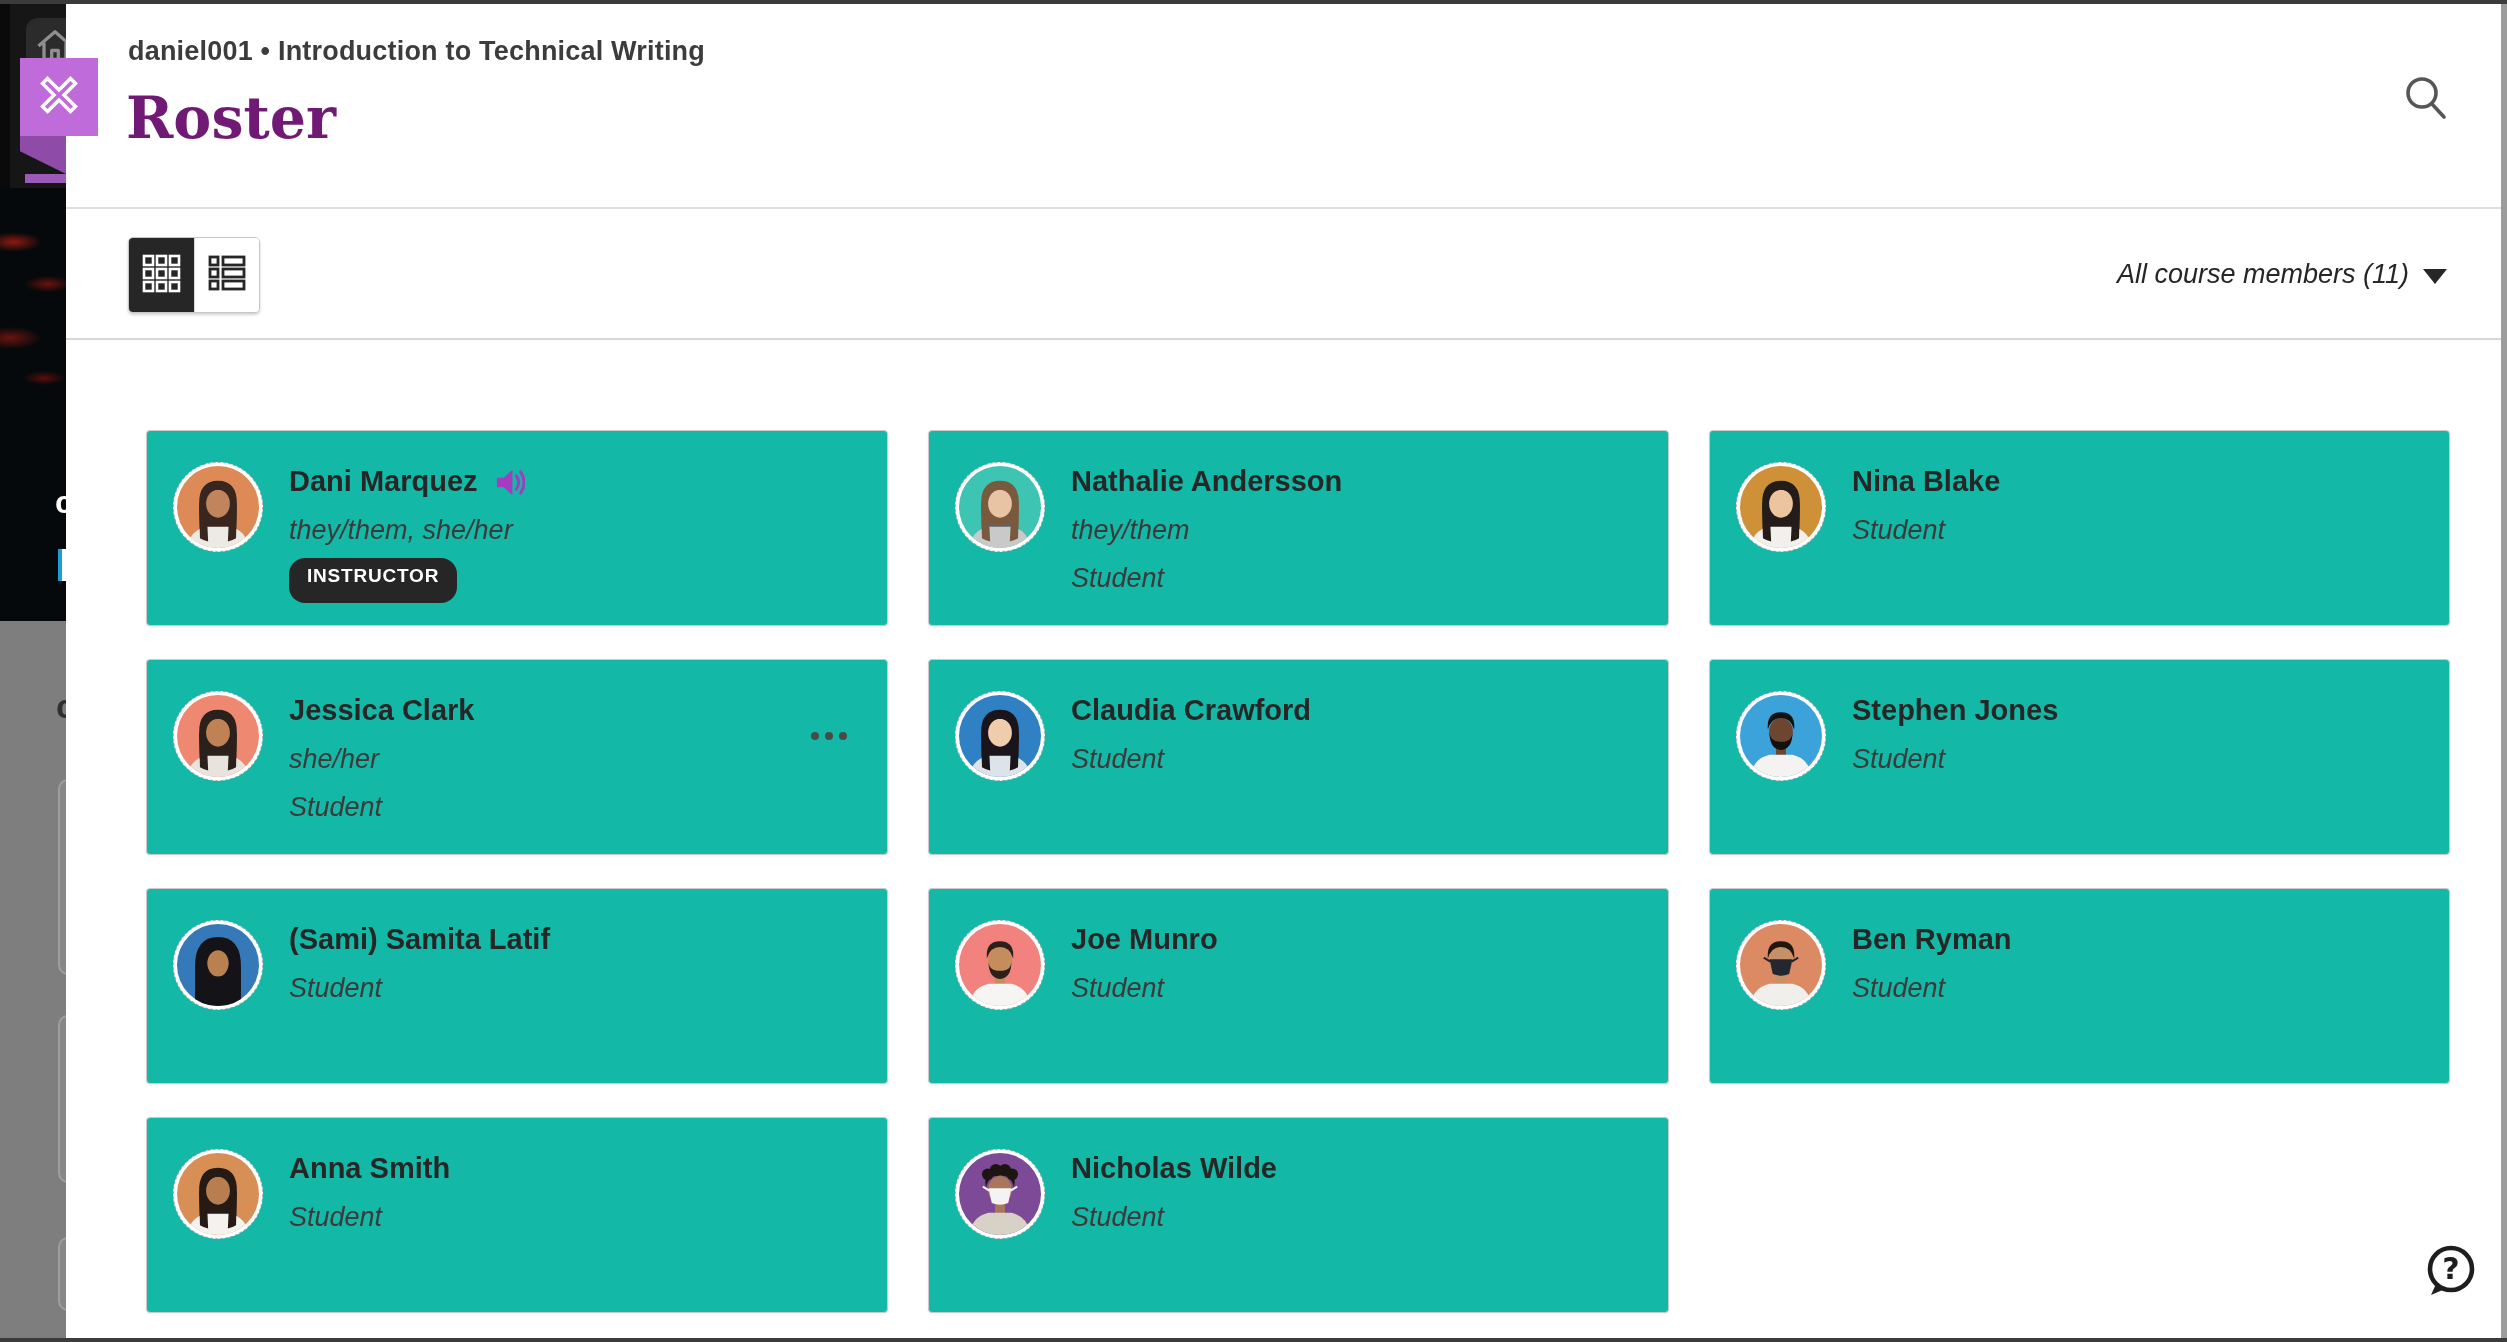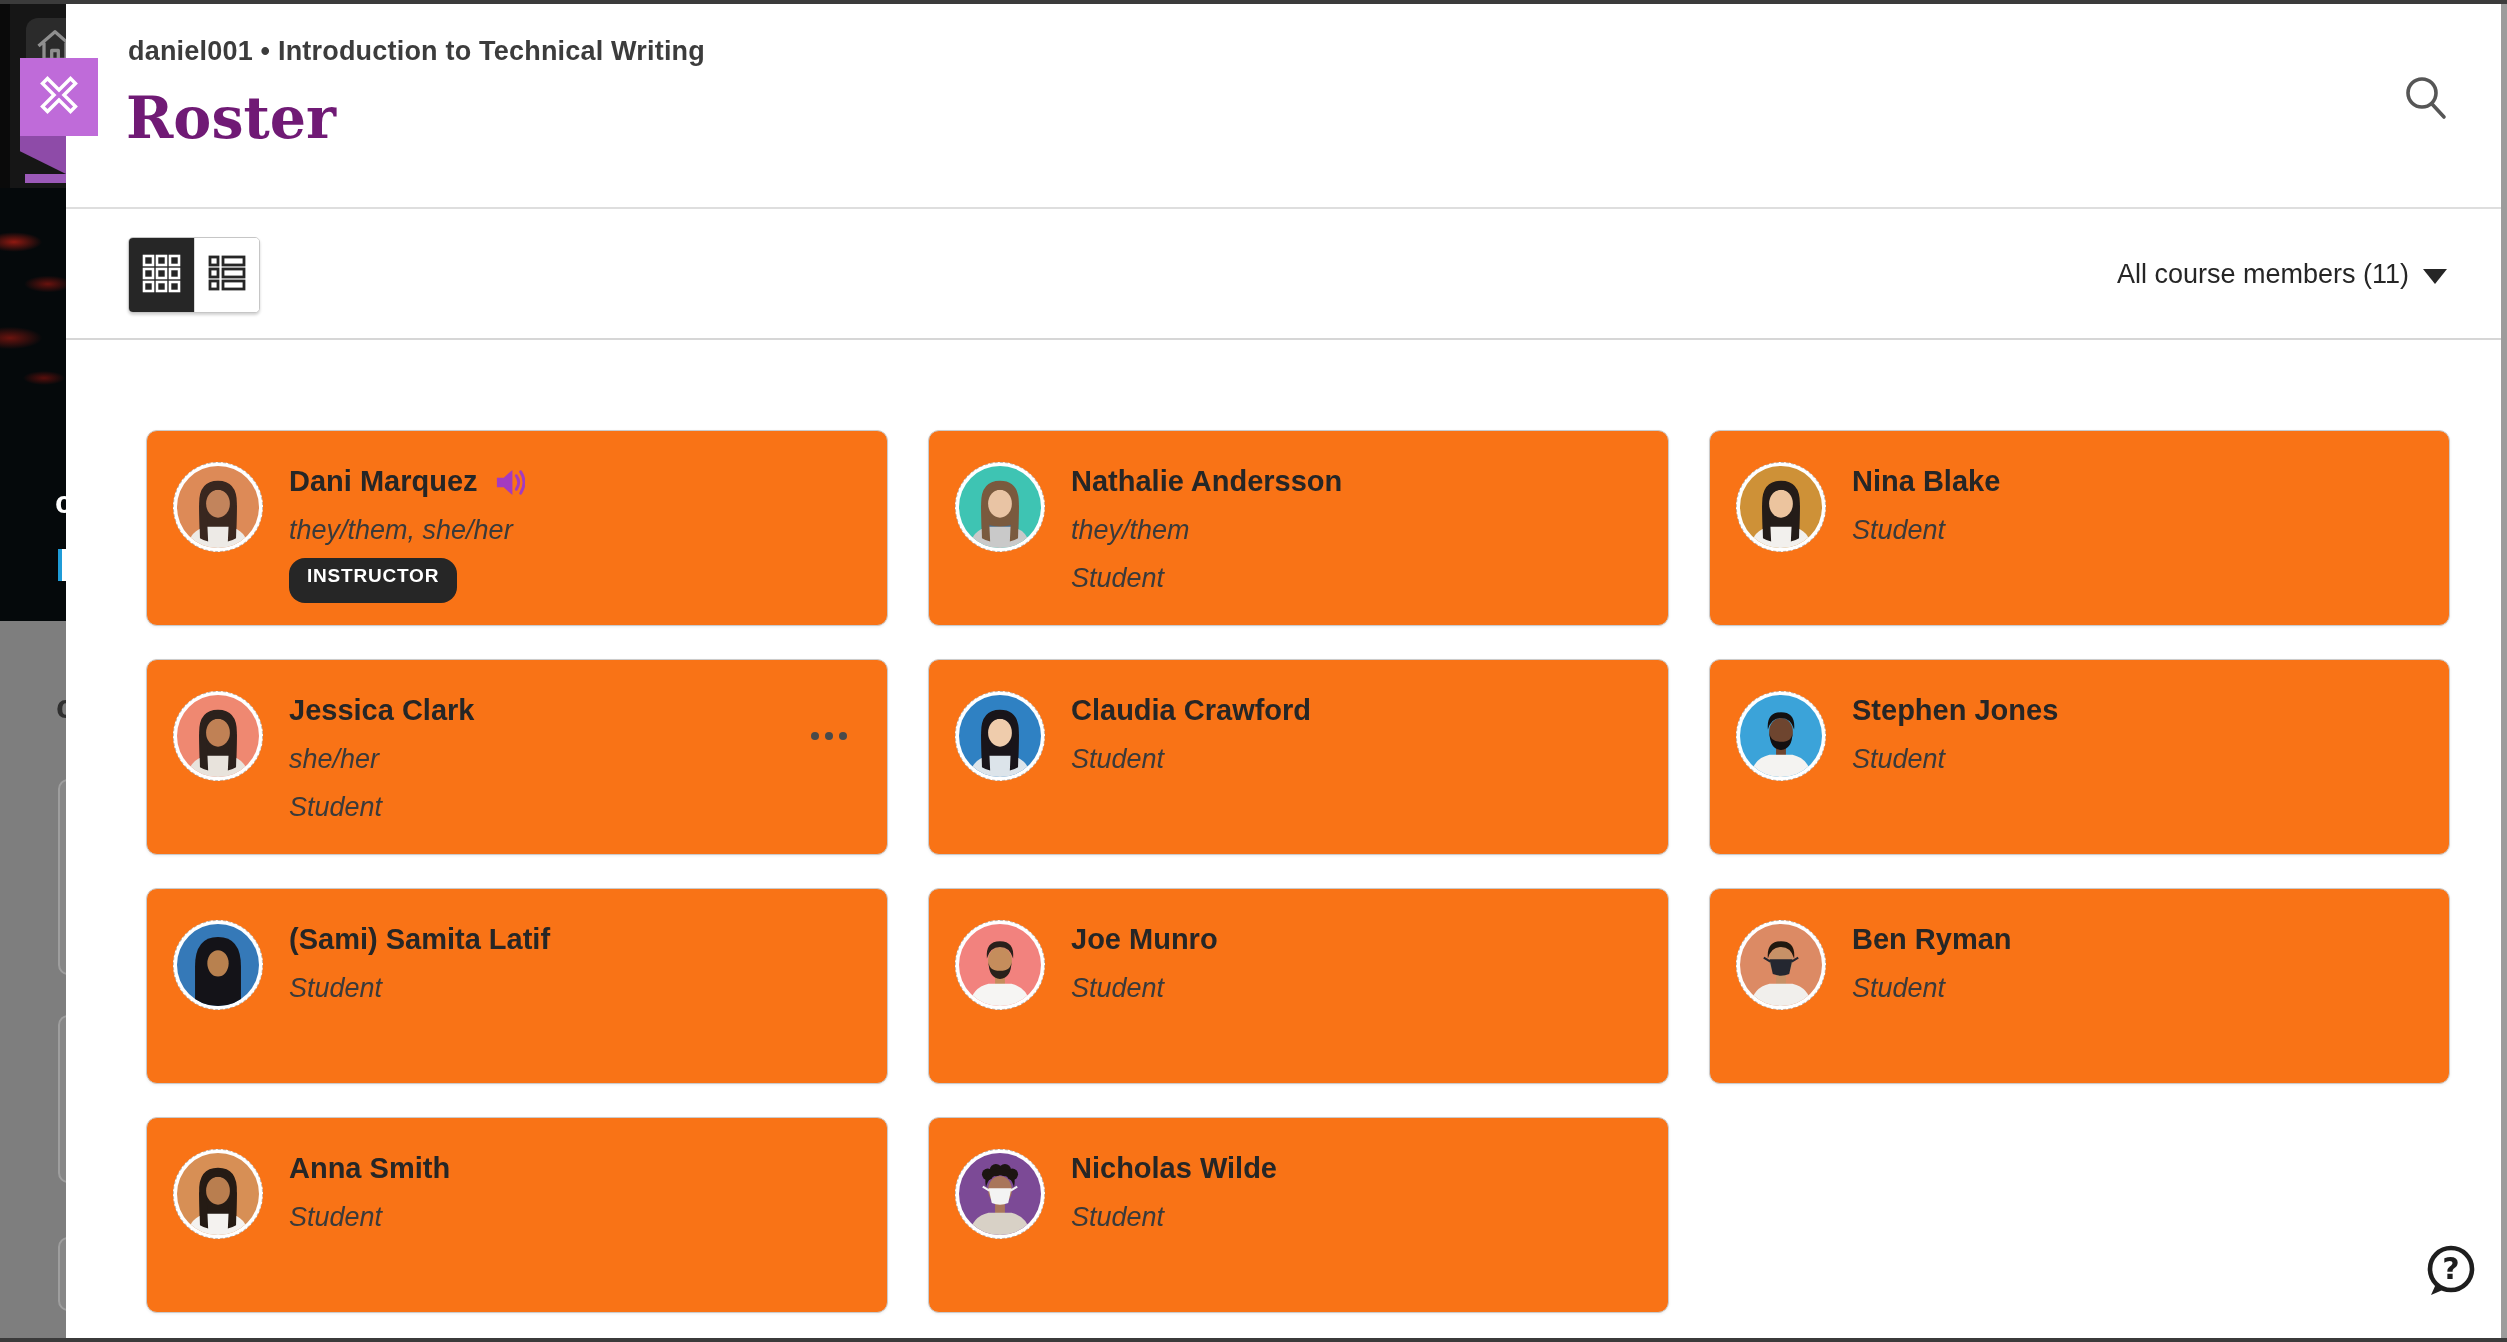--- a/index.html
+++ b/index.html
@@ -45,28 +45,28 @@
   .panel-header { position:relative; height:205px; border-bottom:2px solid #dedede;text-decoration:underline; }
   .breadcrumb { position:absolute; left:62px; top:32px; font-size:27px; font-weight:600; color:#3c3c3c; letter-spacing:.2px; }
   .page-title { position:absolute; left:60px; top:80px; font-family:"DejaVu Serif", serif; font-size:57px; color:#701a75; }
   .search-btn { position:absolute; right:44px; top:66px; width:60px; height:60px; display:flex; align-items:center; justify-content:center; cursor:pointer; background:none; border:none; }
 
   .toolbar { position:relative; height:131px; border-bottom:2px solid #d6d6d6; }
   .view-toggle { position:absolute; left:62px; top:28px; width:132px; height:76px; border:1px solid #c6c6c6; border-radius:5px; background:#fff; display:flex; overflow:hidden; box-shadow:0 2px 3px rgba(0,0,0,.18); }
   .vt-half { flex:1; display:flex; align-items:center; justify-content:center; cursor:pointer; }
   .vt-grid { background:#262626; }
   .vt-list { background:#ffffff; border-left:1px solid #d9d9d9; }
-  .filter { position:absolute; right:54px; top:0; height:131px; display:flex; align-items:center; gap:14px; cursor:pointer; }
+  .filter { position:absolute; right:54px; top:0; height:131px; display:flex; align-items:center; gap:14px; cursor:pointer;font-style:italic; }
   .filter-label { font-size:27px; color:#262626; }
   .caret { width:0; height:0; border-left:12px solid transparent; border-right:12px solid transparent; border-top:15px solid #262626; margin-top:4px; }
 
   .content { padding:90px 0 0 80px; }
   .member-grid { display:grid; grid-template-columns:742px 741px 741px; grid-auto-rows:196px; column-gap:40px; row-gap:33px; }
 
-  .card { position:relative; background:#f97316; border:1px solid #cbcbcb; border-radius:11px; box-shadow:0 1px 3px rgba(0,0,0,.07); cursor:pointer; }
+  .card { position:relative; background:#14b8a6; border:1px solid #cbcbcb; border-radius:4px; box-shadow:0 1px 3px rgba(0,0,0,.07); cursor:pointer; }
   .avatar { position:absolute; left:26px; top:31px; width:90px; height:90px; border-radius:50%; border:1px dashed #bdbdbd; padding:3px; background:#fff; }
   .avatar-clip { width:82px; height:82px; border-radius:50%; overflow:hidden; }
   .card-text { position:absolute; left:142px; top:33px; }
   .name-row { display:flex; align-items:center; gap:16px; height:34px; }
   .member-name { font-size:29px; font-weight:600; color:#262626; white-space:nowrap; }
   .pronouns, .role { font-size:27px; color:#3a3a3a; margin-top:16px; line-height:32px;font-style:italic; }
   .badge { display:inline-block; background:#262626; color:#ffffff; font-size:19px; font-weight:bold; letter-spacing:.8px; padding:7px 18px 16px; border-radius:16px; margin-top:12px; }
   .menu-dots { position:absolute; right:34px; top:66px; display:flex; gap:6px; padding:6px; cursor:pointer; }
   .menu-dots span { width:8px; height:8px; border-radius:50%; background:#4a4a4a; }
 

